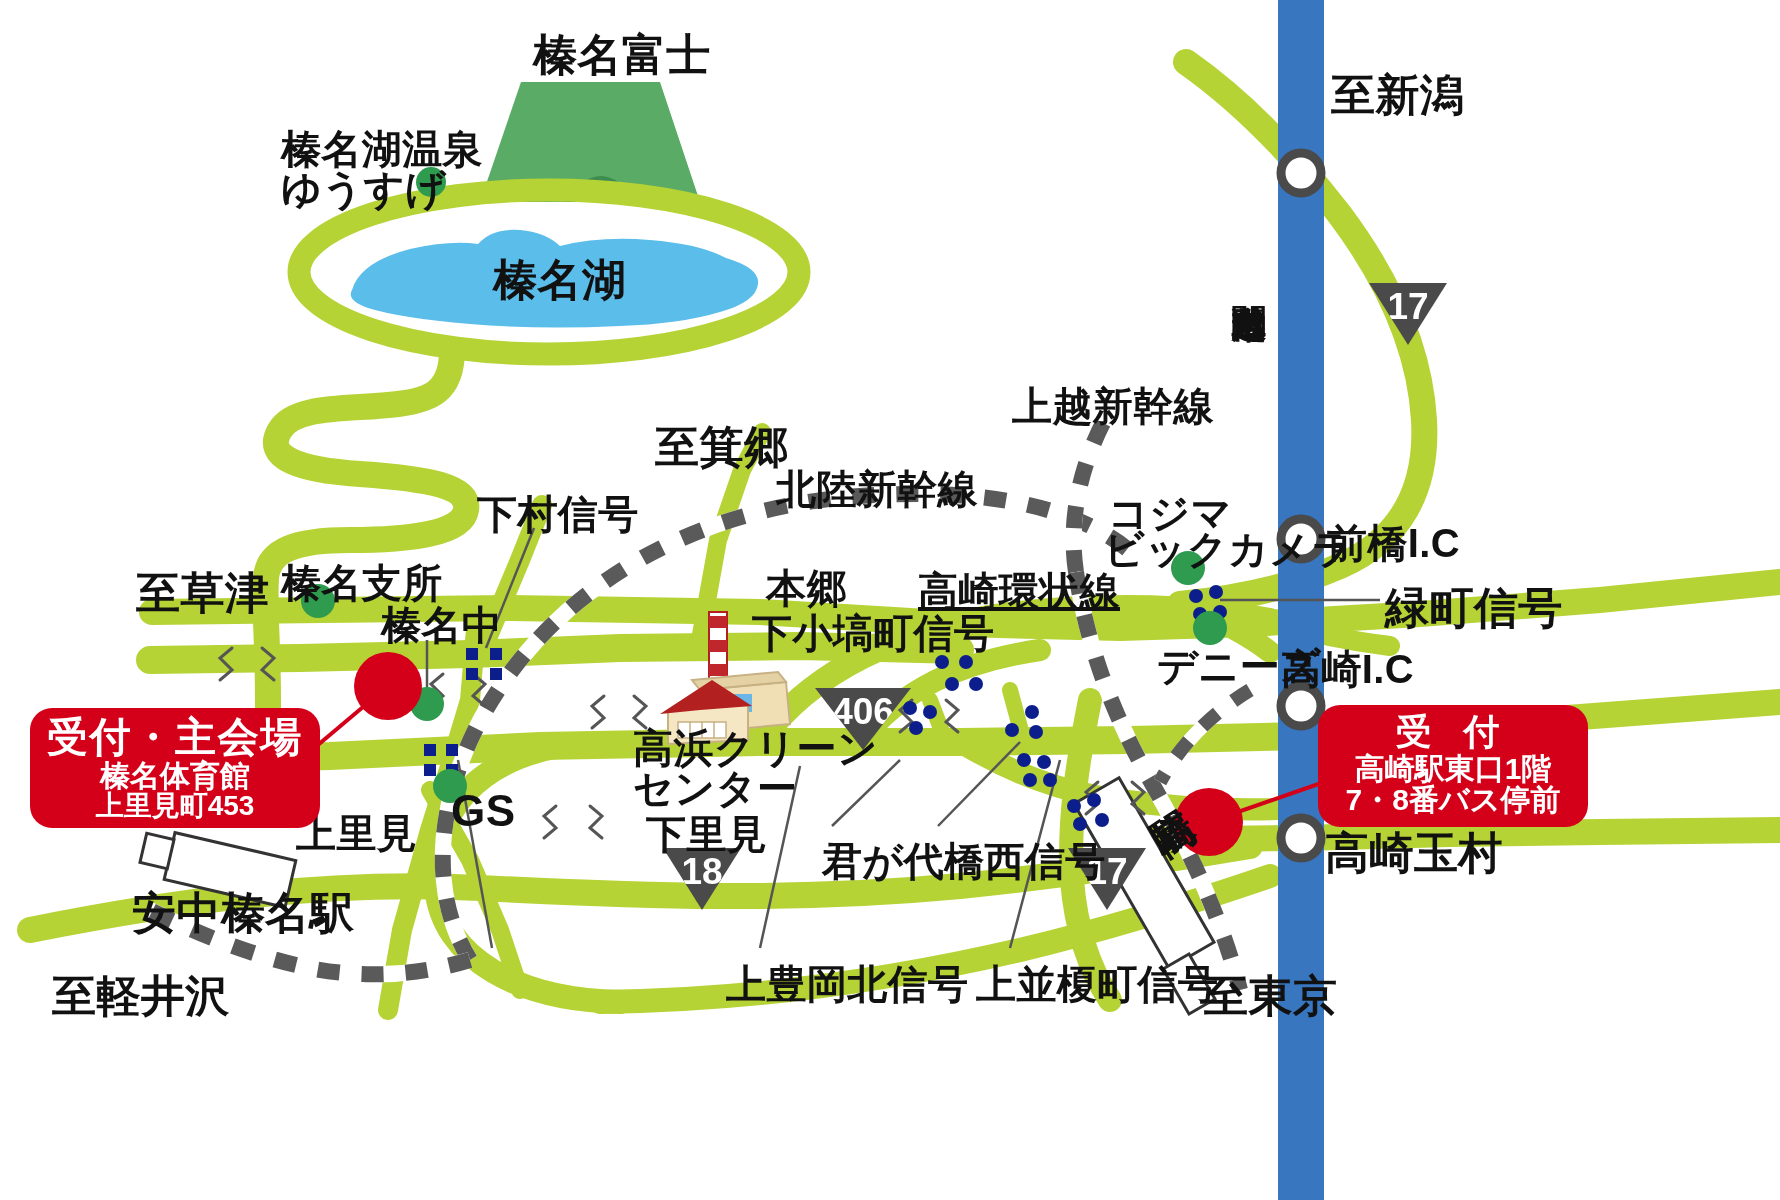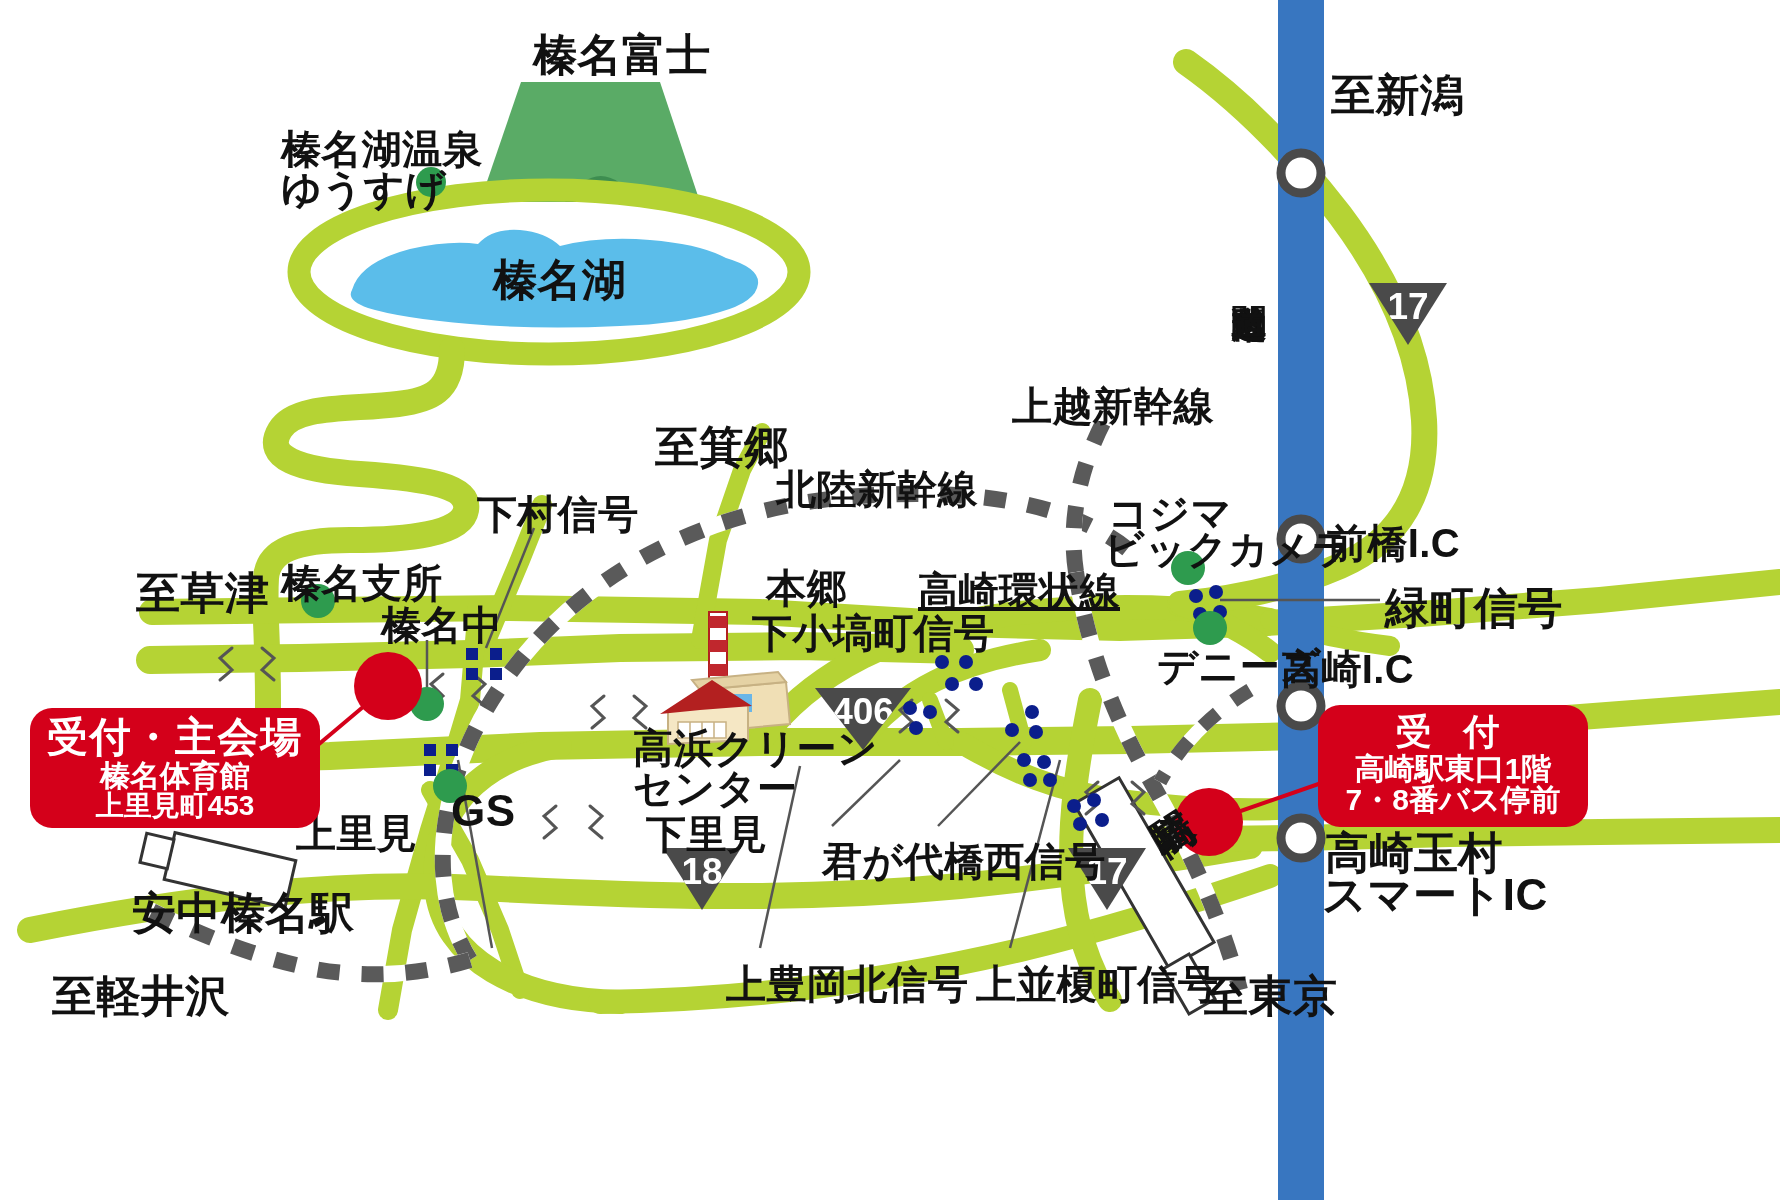--- a/index.html
+++ b/index.html
@@ -292,21 +292,20 @@
   <div class="lbl lg" style="left:381px;top:604px;">榛名中</div>
   <div class="lbl lg" style="left:752px;top:612px;">下小塙町信号</div>
   <div class="lbl lg" style="left:1157px;top:645px;">デニーズ</div>
   <div class="lbl lg" style="left:1281px;top:648px;">高崎I.C</div>
   <div class="lbl lg" style="left:633px;top:727px;">高浜クリーン</div>
   <div class="lbl lg" style="left:633px;top:767px;">センター</div>
   <div class="lbl xl" style="left:451px;top:788px;">GS</div>
   <div class="lbl lg" style="left:296px;top:812px;">上里見</div>
   <div class="lbl lg" style="left:646px;top:813px;">下里見</div>
   <div class="lbl xl" style="left:1325px;top:830px;">高崎玉村</div>
-  <div class="lbl xl" style="left:1322px;top:872px;">スマートIC</div>
   <div class="lbl lg" style="left:822px;top:840px;">君が代橋西信号</div>
   <div class="lbl xl" style="left:132px;top:890px;">安中榛名駅</div>
   <div class="lbl lg" style="left:726px;top:963px;">上豊岡北信号</div>
   <div class="lbl lg" style="left:976px;top:963px;">上並榎町信号</div>
   <div class="lbl xl" style="left:52px;top:973px;">至軽井沢</div>
   <div class="lbl xl" style="left:1204px;top:973px;">至東京</div>
 
   <div class="lbl lg vert rot" style="left:1128px;top:800px;transform:rotate(-33deg);">高崎駅</div>
 
   <div class="callout" id="callout-main">

